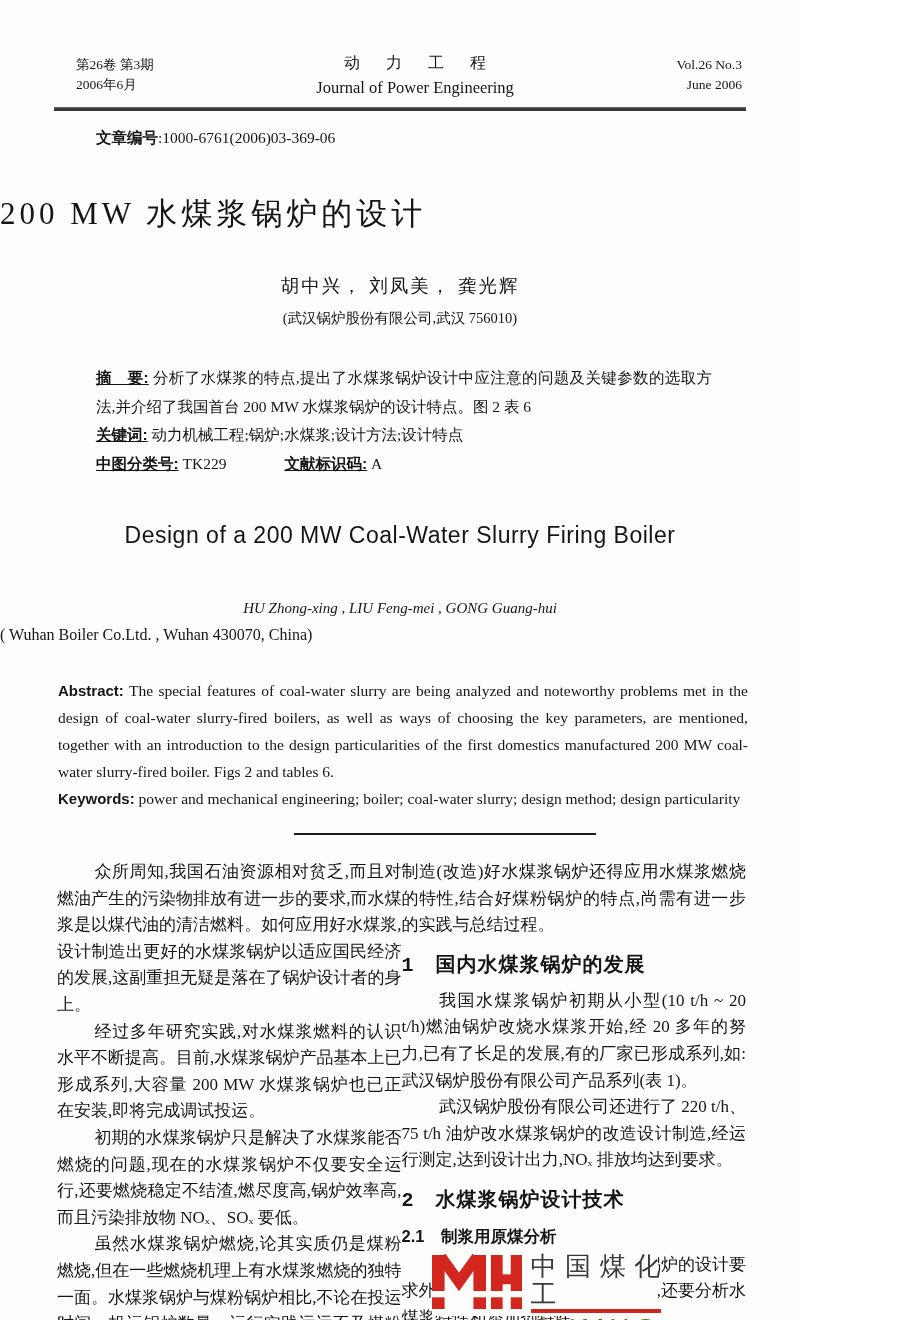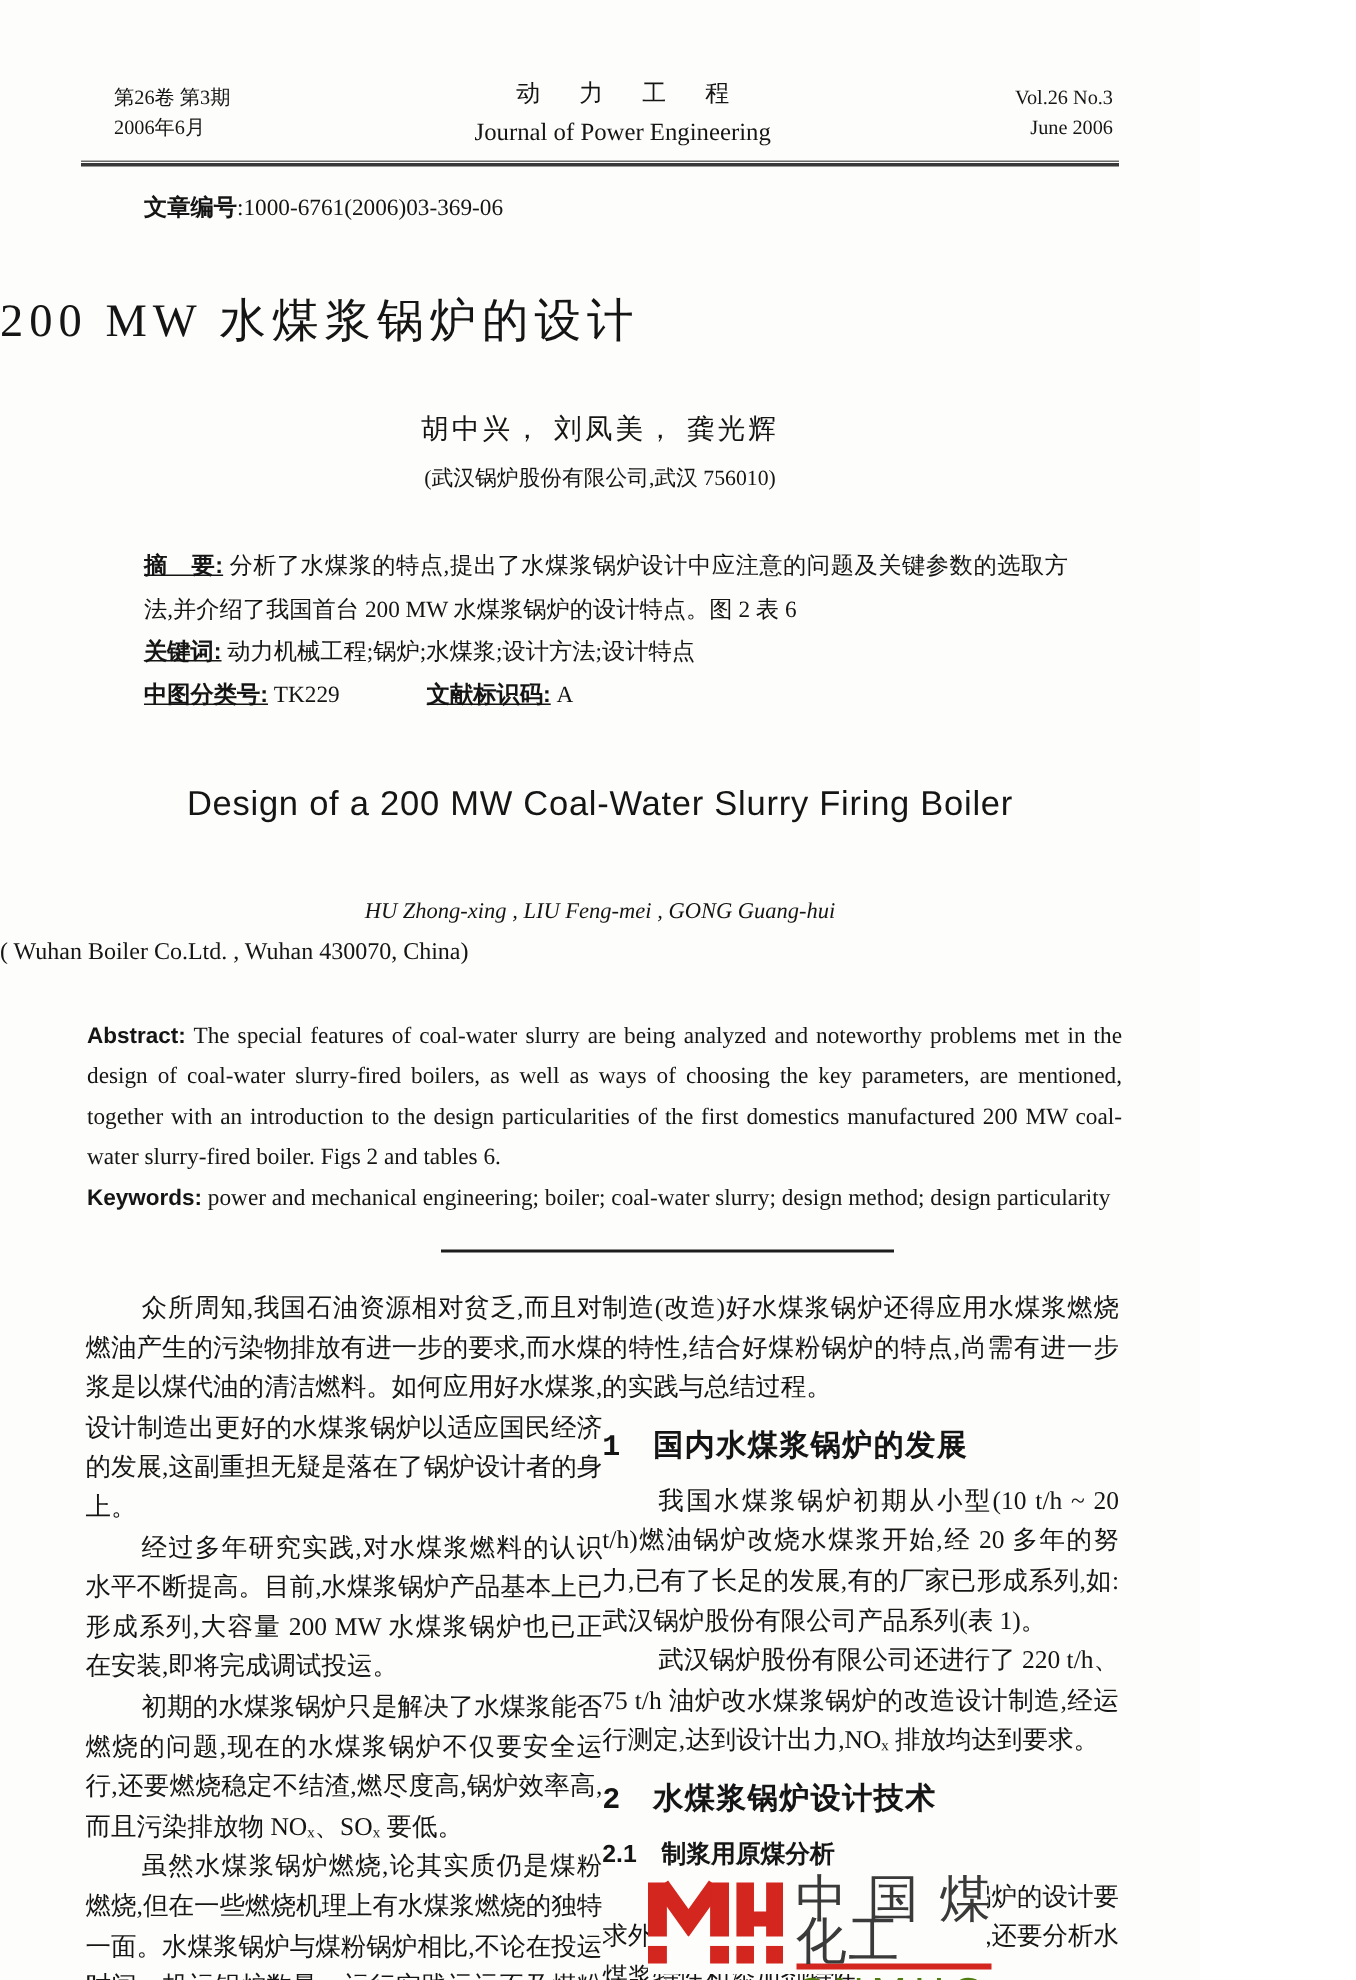--- a/index.html
+++ b/index.html
@@ -91,21 +91,21 @@
   .bl{display:flex;justify-content:space-between;height:26.6px;overflow:hidden;}
   .bl .lead{margin-left:38px;}
   .watermark{
     position:absolute;left:30px;top:0px;width:226px;height:64px;
     background:#fdfdfb;display:flex;align-items:flex-start;gap:9px;z-index:3;
   }
   .wm-logo{flex:0 0 auto;}
   .wm-text{display:flex;flex-direction:column;}
   .wm-cn{
     font-family:"Liberation Sans","DejaVu Sans",sans-serif;
-    font-size:34px;line-height:28px;color:#3a3a3a;letter-spacing:1px;
+    font-size:26px;line-height:28px;color:#3a3a3a;letter-spacing:1px;
     border-bottom:4px solid #d3261f;padding-bottom:1px;
   }
   .wm-en{
     font-family:"Liberation Sans","DejaVu Sans",sans-serif;
     font-size:28px;line-height:26px;color:#4d7c0f;letter-spacing:5px;margin-top:3px;
   }
 </style>
 </head>
 <body>
 

